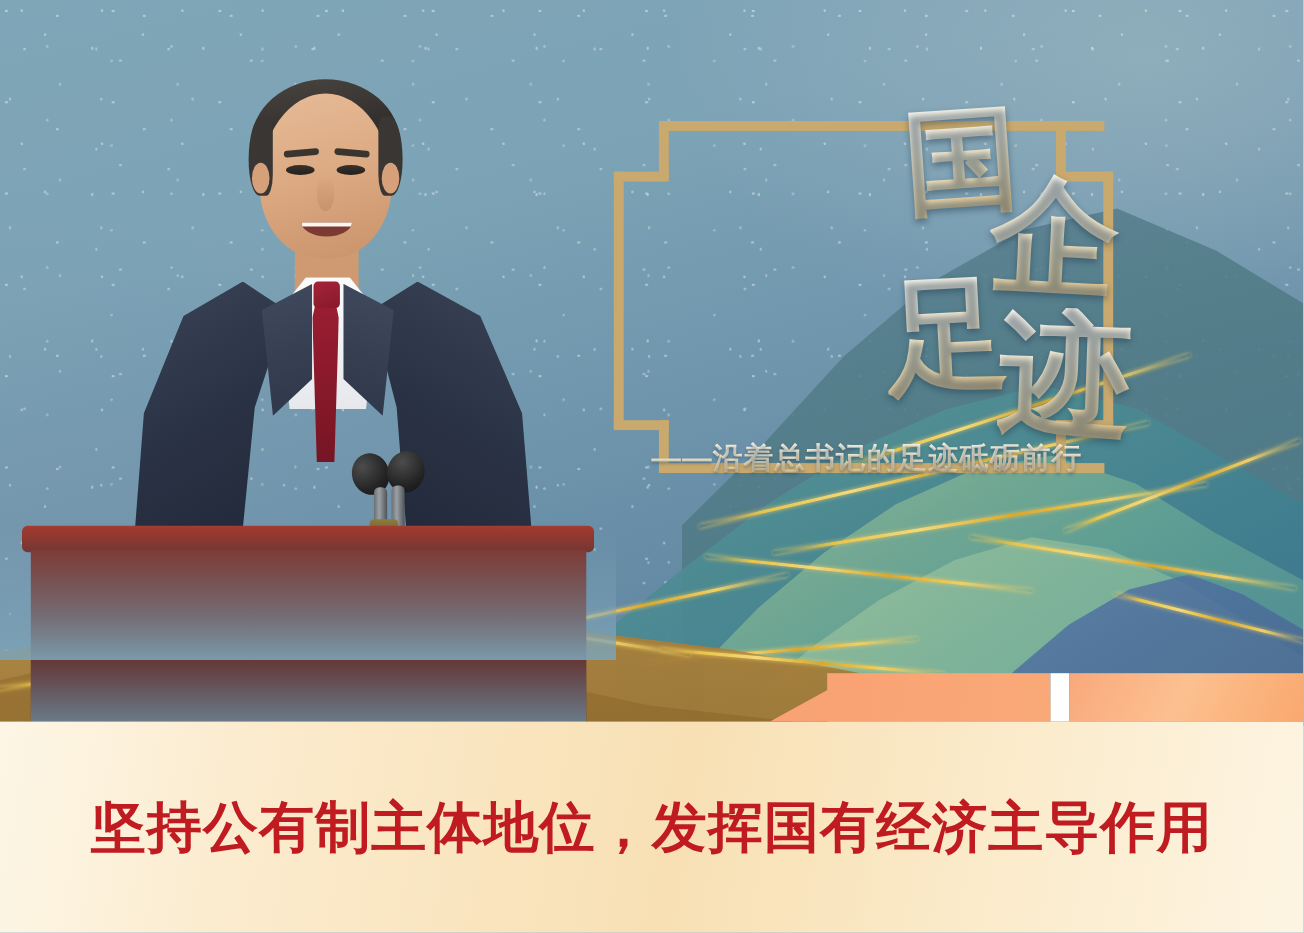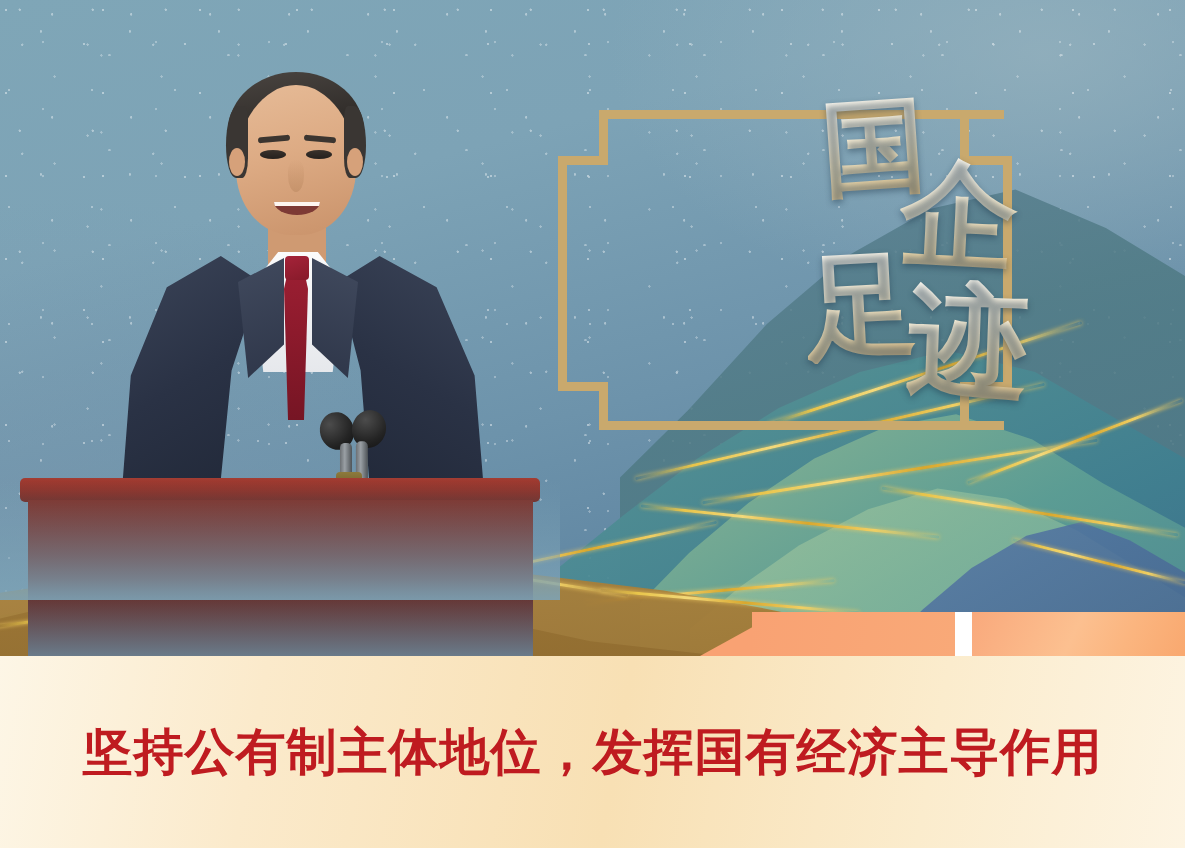--- a/index.html
+++ b/index.html
@@ -349,20 +349,21 @@
     <div class="fr-bar fr-br-h"></div>
     <div class="fr-bar fr-br-v"></div>
   </div>
 
 
   <div class="calli c-guo">国</div>
   <div class="calli c-qi">企</div>
   <div class="calli c-zu">足</div>
   <div class="calli c-ji">迹</div>
 
+  <div class="subtitle">——沿着总书记的足迹砥砺前行</div>
 
   <div class="orange-diag"></div>
   <div class="orange-left"></div>
   <div class="orange-gap"></div>
   <div class="orange-right"></div>
 
   <div class="caption-bar"></div>
   <div class="caption-text">坚持公有制主体地位，发挥国有经济主导作用</div>
 
 </div>

